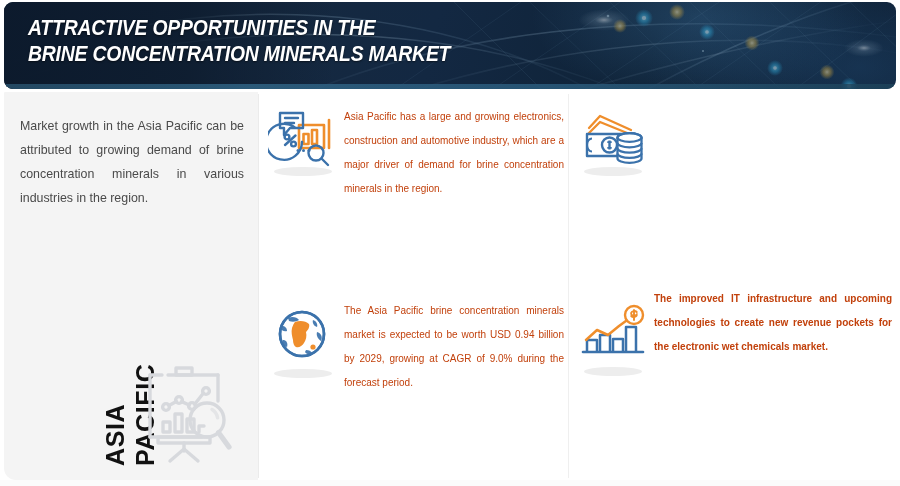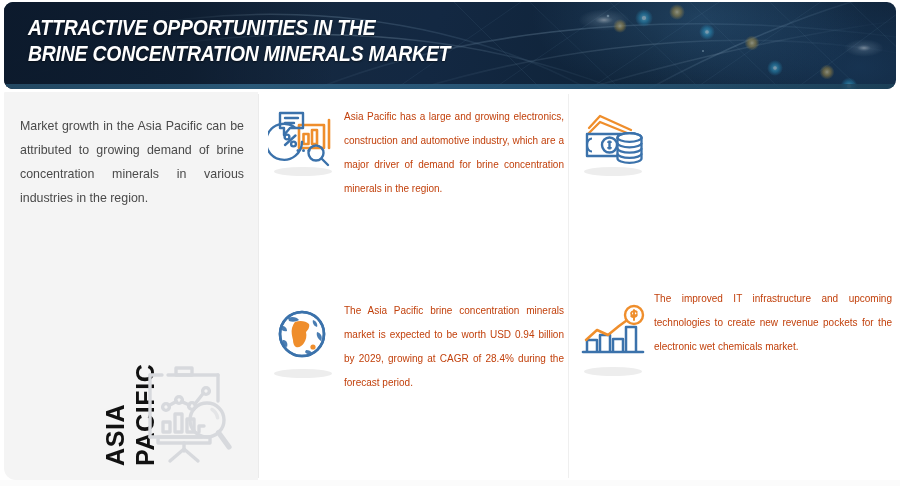--- a/index.html
+++ b/index.html
@@ -149,21 +149,21 @@
 
   
   .cell {
     position: absolute;
     display: flex;
     align-items: flex-start;
   }
   #cell-r1c1 { left: 268px; top: 14px;  width: 296px; height: 185px; }
   #cell-r1c2 { left: 578px; top: 14px;  width: 314px; height: 185px; }
   #cell-r2c1 { left: 268px; top: 208px; width: 296px; height: 184px; }
-  #cell-r2c2 { left: 578px; top: 196px; width: 314px; height: 184px; }
+  #cell-r2c2 { left: 578px; top: 196px; width: 314px; height: 184px; font-weight: bold; }
 
   .cell .icon-wrap {
     position: relative;
     flex: 0 0 auto;
     width: 72px;
     height: 78px;
     margin-right: 4px;
   }
   .cell .icon-wrap svg { display: block; }
   .cell .icon-shadow {
@@ -426,21 +426,21 @@
           </g>
 
           <g fill="#ef8e2c">
             <path d="M27 16 c5-2 11-1 14 2 c1 3-1 6-3 8 c1 4 0 8-2 11 c-2 3-5 5-8 4 c-2-1-3-4-3-7 c-1-4-2-8-1-12 c1-3 2-5 3-6 z"></path>
           </g>
           <circle cx="45" cy="41" r="2.6" fill="#ef8e2c"></circle>
           <circle cx="34" cy="28" r="22" stroke="#3b72ab" stroke-width="2.6" fill="none"></circle>
         </svg>
         <div class="icon-shadow"></div>
       </div>
-      <div class="cell-text">The Asia Pacific brine concentration minerals market is expected  to be worth USD 0.94 billion by 2029, growing at CAGR of 28.4% during the forecast period.</div>
+      <div class="cell-text">The Asia Pacific brine concentration minerals market is expected  to be worth USD 0.94 billion by 2029, growing at CAGR of 9.0% during the forecast period.</div>
     </div>
 
     <div class="cell" id="cell-r2c2">
       <div class="icon-wrap">
         <svg width="72" height="62" viewBox="0 0 72 62" fill="none">
 
           <g stroke="#3b72ab" stroke-width="2.5" fill="none" stroke-linejoin="round">
             <path d="M9 48 v-12 h10 v12"></path>
             <path d="M22 48 v-17 h10 v17"></path>
             <path d="M35 48 v-13 h10 v13"></path>

